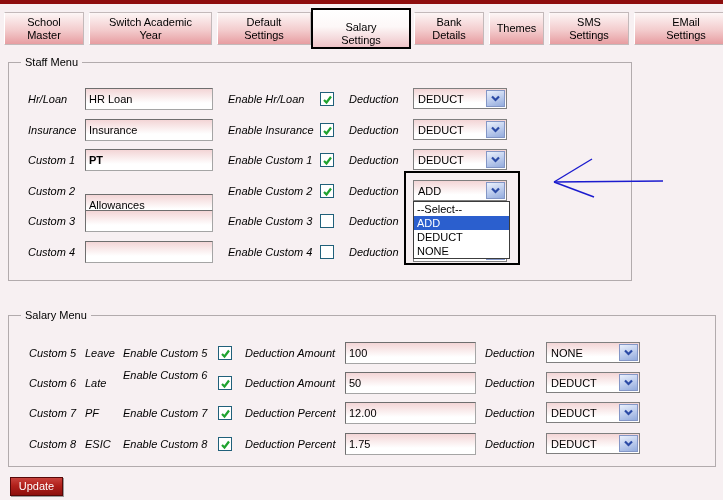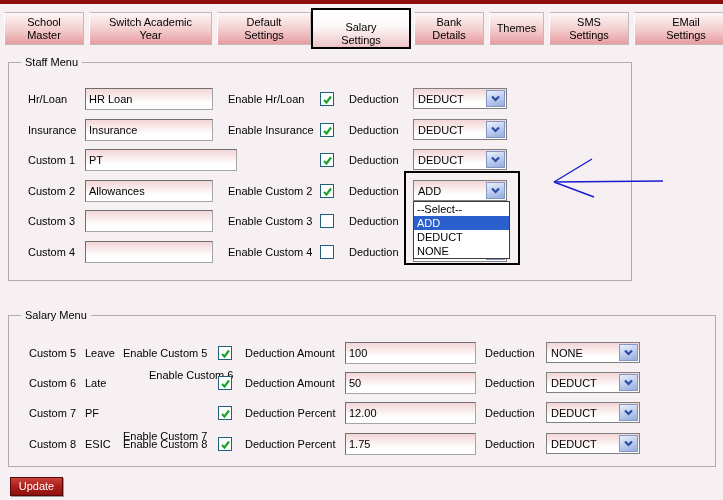--- a/index.html
+++ b/index.html
@@ -16,21 +16,21 @@
          border:1px solid #c3b9ba; border-left-color:#ffffff; text-align:center; cursor:default; }
   .tab .tlabel { white-space:pre-line; line-height:13px; }
   .tab.selected { top:8px; height:41px; border:2px solid #000;
          background:linear-gradient(#ffffff 0%, #fdf8f8 45%, #eec3c7 100%);align-items:flex-end; }
 
   
   .groupbox { position:absolute; border:1px solid #b2abad; background:transparent; }
   .legend { position:absolute; top:-7px; left:12px; background:#f7f0f2; padding:0 4px; }
 
   
-  .lbl { position:absolute; line-height:22px; }
+  .lbl { position:absolute; line-height:22px;font-style:italic; }
   .tinput { position:absolute; height:22px; border:1px solid #6e6e6e; border-right-color:#a5a5a5; border-bottom-color:#a5a5a5;
             background:linear-gradient(#f3d5d6, #ffffff 70%); font:11px "Liberation Sans", sans-serif;
             padding:8px 3px; color:#000; outline:none; }
   .checkbox { position:absolute; width:14px; height:14px; background:#fff; border:1px solid #20607a;
               display:flex; align-items:center; justify-content:center; }
   .combo { position:absolute; width:94px; height:21px; border:1px solid #7f7f7f;
            background:linear-gradient(#f3d5d6, #ffffff 72%); }
   .combo .cval { position:absolute; left:4px; top:4px; }
   .combo .cbtn { position:absolute; right:1px; top:1px; width:19px; height:17px;
                  background:linear-gradient(160deg,#eaf0fc 0%, #c4d2ef 45%, #93abdd 100%);
@@ -125,38 +125,39 @@
   <div class="combo" style="left:413px; top:119px;">
     <span class="cval">DEDUCT</span>
     <span class="cbtn">
         <svg width="9" height="7">
           <path d="M1 1.5 L4.5 5 L8 1.5" stroke="#2b4aa5" stroke-width="2.2" fill="none"></path>
         </svg>
       </span>
   </div>
 
   <span class="lbl" style="left:28px; top:149px;">Custom 1</span>
-  <input class="tinput" style="left: 85px; top: 149px; width: 152px;" value="PT">
+  <input class="tinput" style="left: 85px; top: 149px; width: 128px; font-weight: bold;" value="PT">
+  <span class="lbl" style="left:228px; top:149px;">Enable Custom 1</span>
   <span class="checkbox" style="left:320px; top:153px;">
       <svg width="11" height="11">
         <path d="M2 6 L4.5 8.5 L9 2.5" stroke="#1fa32f" stroke-width="2.2" fill="none"></path>
       </svg>
     </span>
   <span class="lbl" style="left:349px; top:149px;">Deduction</span>
   <div class="combo" style="left:413px; top:149px;">
     <span class="cval">DEDUCT</span>
     <span class="cbtn">
         <svg width="9" height="7">
           <path d="M1 1.5 L4.5 5 L8 1.5" stroke="#2b4aa5" stroke-width="2.2" fill="none"></path>
         </svg>
       </span>
   </div>
 
   <span class="lbl" style="left:28px; top:180px;">Custom 2</span>
-  <input class="tinput" style="left: 85px; top: 180px; width: 128px;" value="Allowances">
+  <input class="tinput" style="left: 85px; top: 194px; width: 128px;" value="Allowances">
   <span class="lbl" style="left:228px; top:180px;">Enable Custom 2</span>
   <span class="checkbox" style="left:320px; top:184px;">
       <svg width="11" height="11">
         <path d="M2 6 L4.5 8.5 L9 2.5" stroke="#1fa32f" stroke-width="2.2" fill="none"></path>
       </svg>
     </span>
   <span class="lbl" style="left:349px; top:180px;">Deduction</span>
 
   <span class="lbl" style="left:28px; top:210px;">Custom 3</span>
   <input class="tinput" style="left: 85px; top: 210px; width: 128px;" value="">
@@ -228,41 +229,41 @@
     <span class="cval">NONE</span>
     <span class="cbtn">
         <svg width="9" height="7">
           <path d="M1 1.5 L4.5 5 L8 1.5" stroke="#2b4aa5" stroke-width="2.2" fill="none"></path>
         </svg>
       </span>
   </div>
 
   <span class="lbl" style="left:29px; top:372px;">Custom 6</span>
   <span class="lbl" style="left:85px; top:372px;">Late</span>
-  <span class="lbl" style="left:123px; top:364px;margin-left:26px;">Enable Custom 6</span>
+  <span class="lbl" style="left:123px; top:364px;">Enable Custom 6</span>
   <span class="checkbox" style="left:218px; top:376px;">
       <svg width="11" height="11">
         <path d="M2 6 L4.5 8.5 L9 2.5" stroke="#1fa32f" stroke-width="2.2" fill="none"></path>
       </svg>
     </span>
   <span class="lbl" style="left:245px; top:372px;">Deduction Amount</span>
   <input class="tinput" style="left: 345px; top: 372px; width: 131px;" value="50">
   <span class="lbl" style="left:485px; top:372px;">Deduction</span>
   <div class="combo" style="left:546px; top:372px;">
     <span class="cval">DEDUCT</span>
     <span class="cbtn">
         <svg width="9" height="7">
           <path d="M1 1.5 L4.5 5 L8 1.5" stroke="#2b4aa5" stroke-width="2.2" fill="none"></path>
         </svg>
       </span>
   </div>
 
   <span class="lbl" style="left:29px; top:402px;">Custom 7</span>
   <span class="lbl" style="left:85px; top:402px;">PF</span>
-  <span class="lbl" style="left:123px; top:402px;margin-top:23px;">Enable Custom 7</span>
+  <span class="lbl" style="left:123px; top:402px;">Enable Custom 7</span>
   <span class="checkbox" style="left:218px; top:406px;">
       <svg width="11" height="11">
         <path d="M2 6 L4.5 8.5 L9 2.5" stroke="#1fa32f" stroke-width="2.2" fill="none"></path>
       </svg>
     </span>
   <span class="lbl" style="left:245px; top:402px;">Deduction Percent</span>
   <input class="tinput" style="left: 345px; top: 402px; width: 131px;" value="12.00">
   <span class="lbl" style="left:485px; top:402px;">Deduction</span>
   <div class="combo" style="left:546px; top:402px;">
     <span class="cval">DEDUCT</span>

